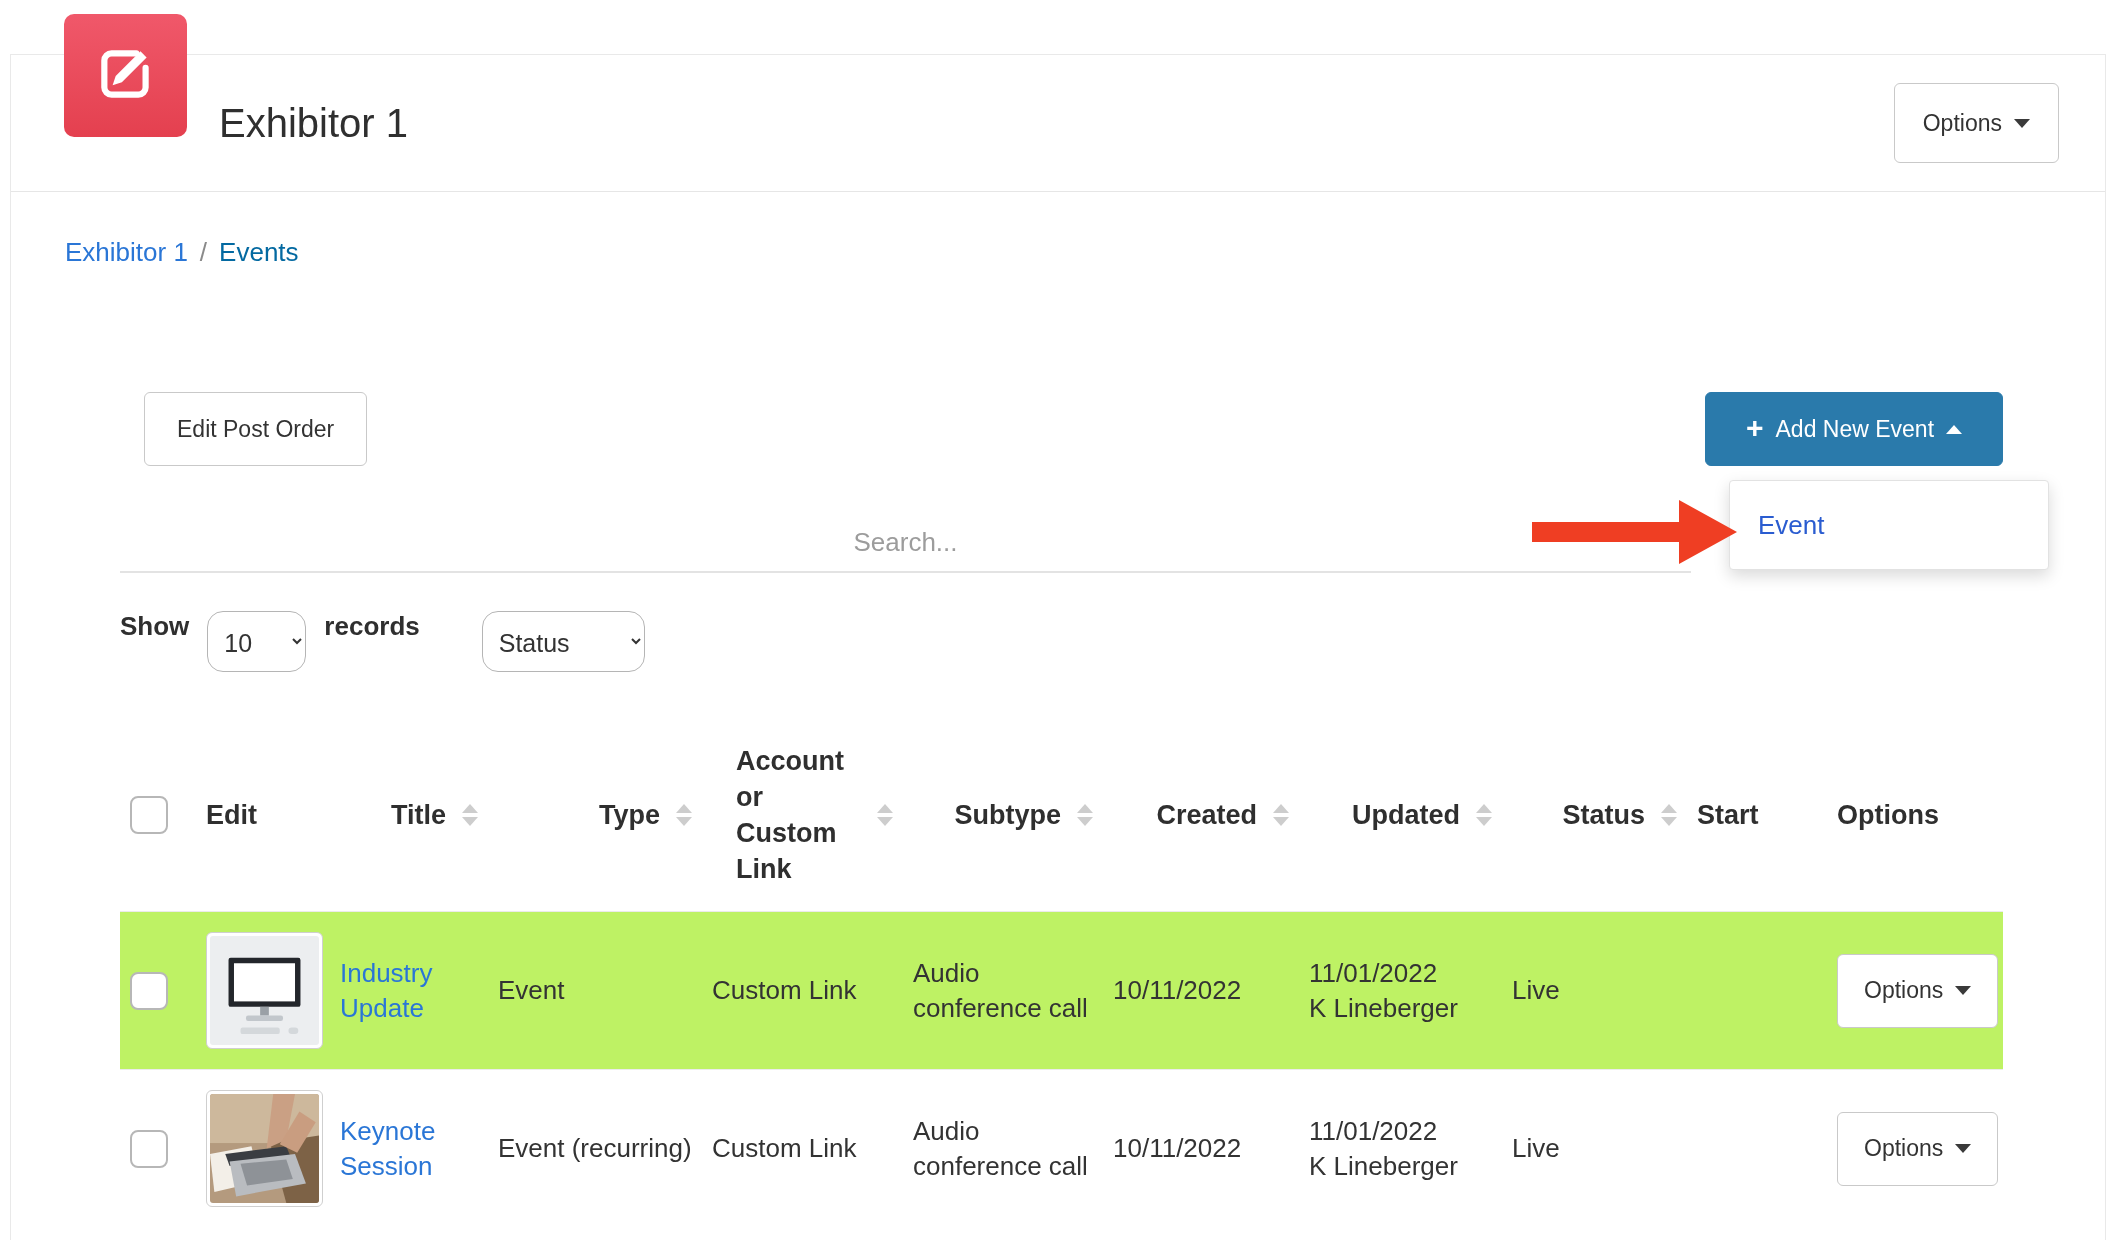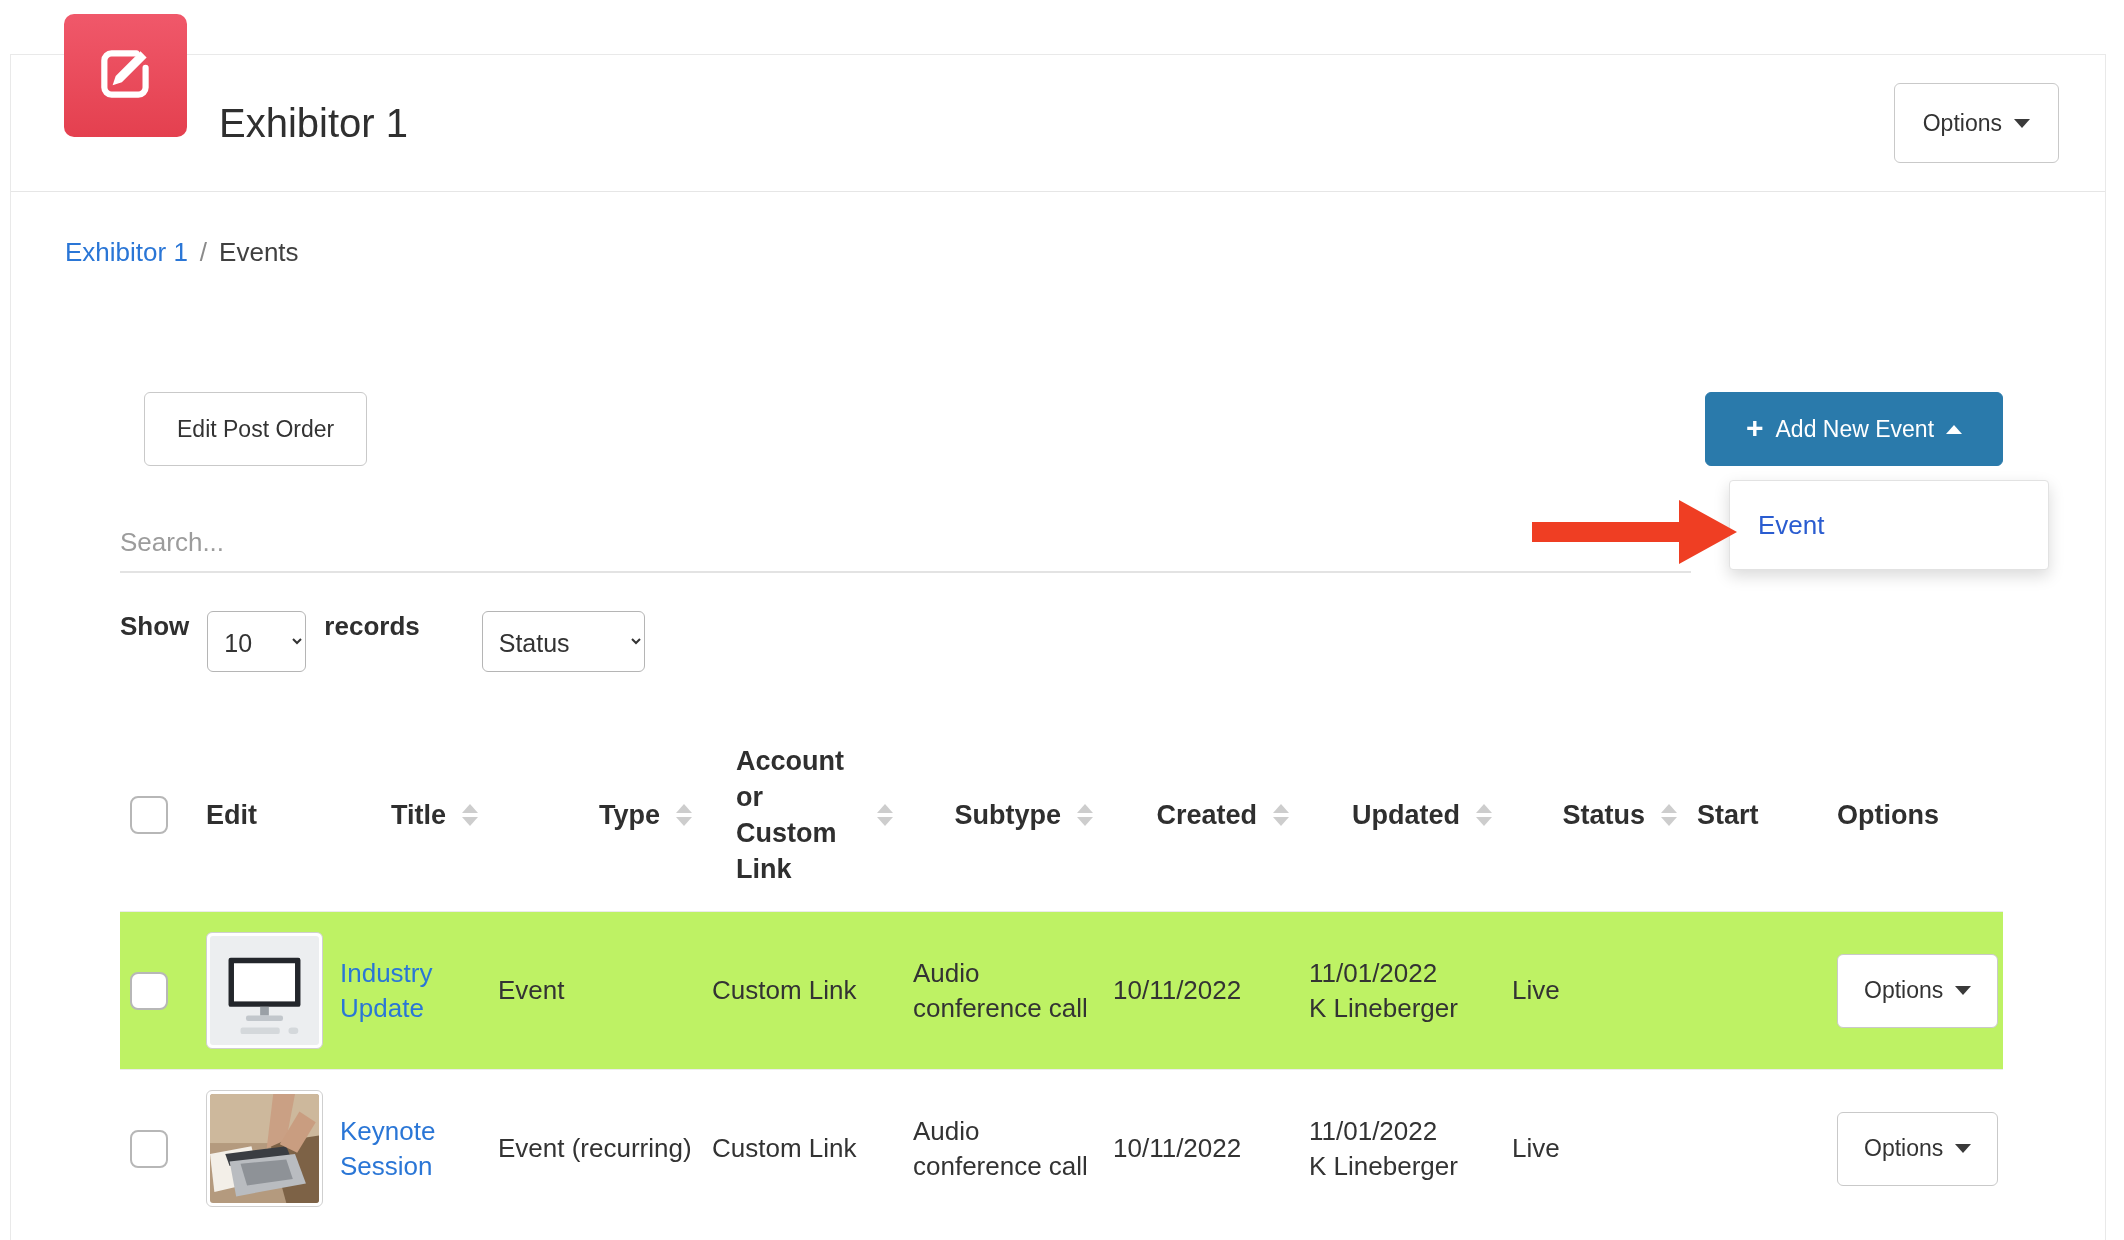--- a/index.html
+++ b/index.html
@@ -58,21 +58,21 @@
     border-bottom: 9px solid #ffffff;
   }
 
   
   .breadcrumb {
     margin: 44px 0 0 54px;
     font-size: 26px; line-height: 32px;
   }
   .breadcrumb a { color: #2a76d6; text-decoration: none; }
   .breadcrumb .sep { color: #8a8a8a; margin: 0 12px; }
-  .breadcrumb .current { color: #404040; }
+  .breadcrumb .current { color: #0369a1; }
 
   
   .content { position: relative; margin: 124px 0 0 109px; width: 1883px; }
 
   .toolbar { position: relative; height: 74px; margin-left: 24px; }
   .btn-edit-post { position: absolute; left: 0; top: 0; height: 74px; padding: 0 32px; }
   .btn-add-event {
     position: absolute; right: 0; top: 0; height: 74px; width: 298px;
     background: #2a7aab; border: 1px solid #2a7aab; color: #fff;
   }
@@ -94,29 +94,29 @@
   .annotation-arrow .head {
     position: absolute; right: 0; top: 0; width: 0; height: 0;
     border-top: 32px solid transparent; border-bottom: 32px solid transparent;
     border-left: 58px solid #ef3e23;
   }
 
   
   .search-wrap { margin-top: 47px; width: 1571px; border-bottom: 2px solid #e3e3e3; }
   .search-input {
     width: 100%; height: 58px; border: none; outline: none;
-    font-family: inherit; font-size: 26px; color: #555; background: transparent;
+    font-family: inherit; font-size: 26px; color: #555; background: transparent; text-align: center;
   }
   .search-input::placeholder { color: #9c9c9c; }
 
   
   .controls { margin-top: 38px; display: flex; align-items: flex-start; }
   .controls .lbl { font-size: 26px; font-weight: bold; color: #2f2f2f; }
   .controls select {
-    height: 61px; border: 1px solid #b5b5b5; border-radius: 6px;
+    height: 61px; border: 1px solid #b5b5b5; border-radius: 16px;
     background: #fff; font-family: inherit; font-size: 25px; color: #333;
     padding: 16px 12px;
   }
   .sel-pagesize { width: 99px; margin: 0 18px; }
   .sel-status { width: 163px; margin-left: 62px; }
 
   
   table.events { margin-top: 53px; width: 1883px; border-collapse: collapse; table-layout: fixed; }
   thead th {
     text-align: left; vertical-align: middle;

